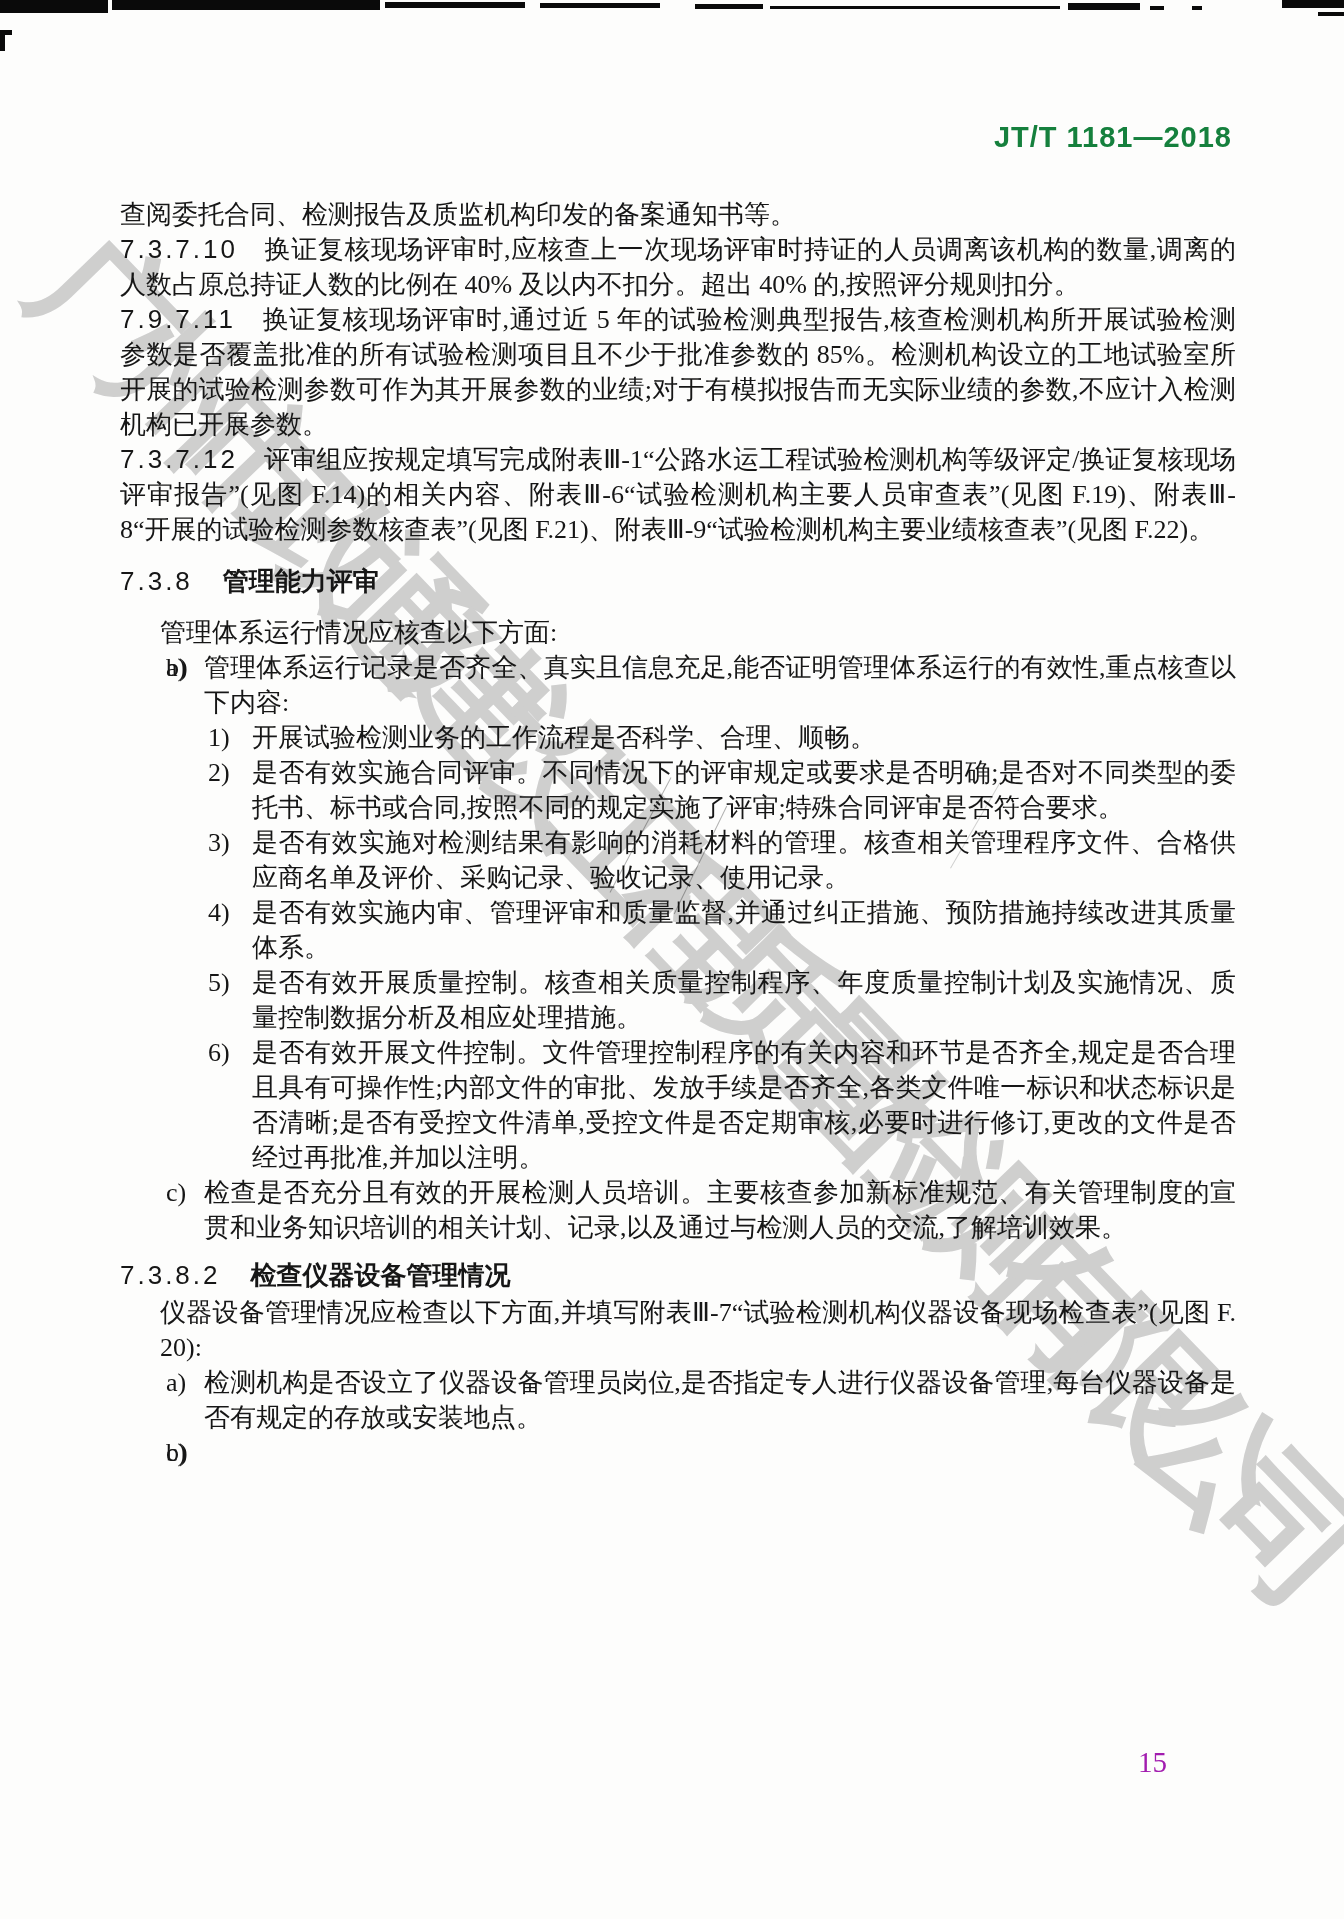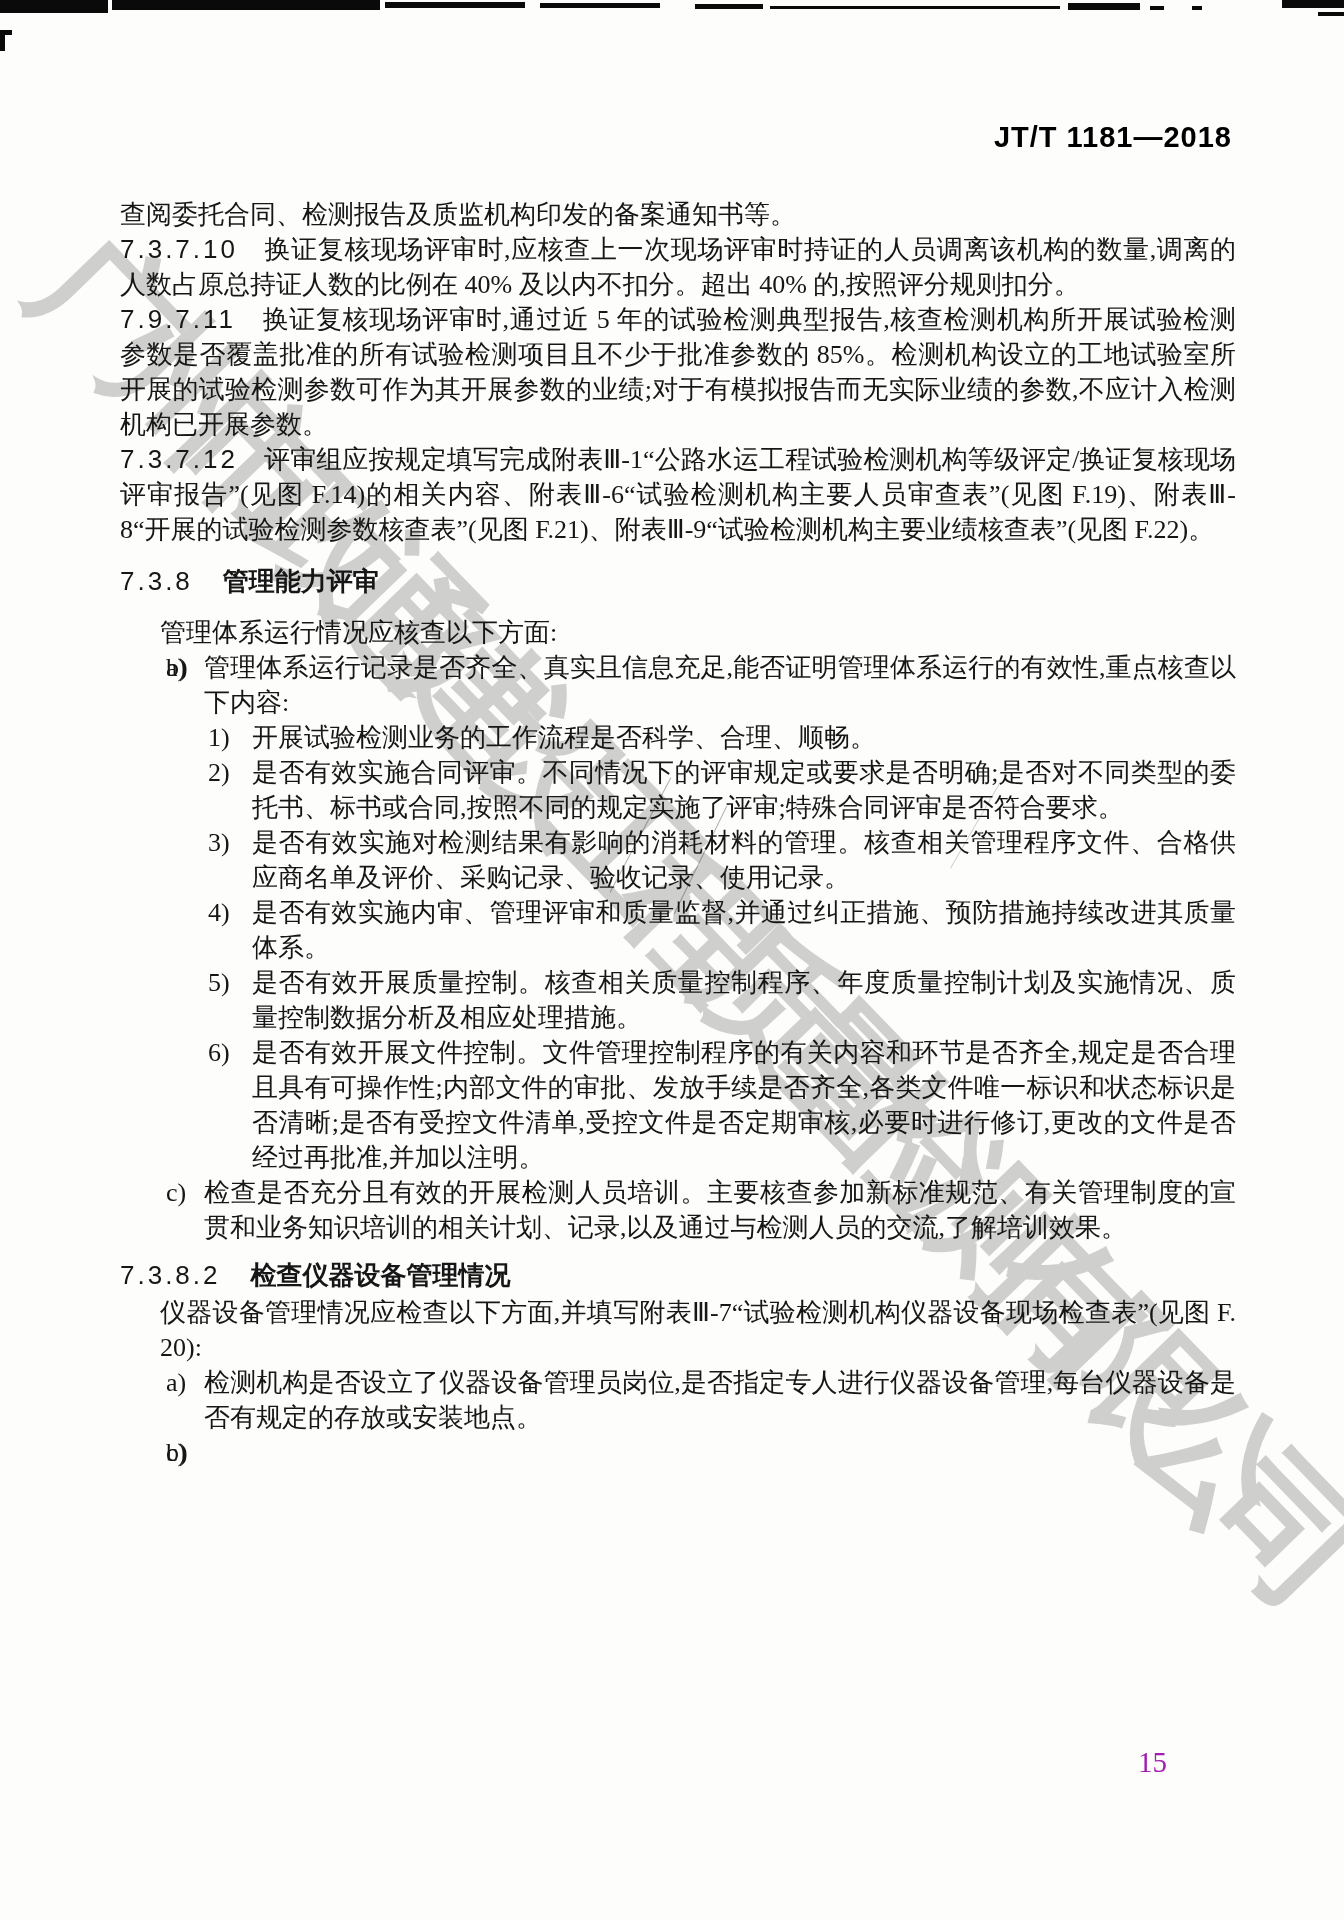--- a/index.html
+++ b/index.html
@@ -18,21 +18,21 @@
     font-family:"Liberation Serif", serif;
     pointer-events:none;
   }
   
   .artifact{position:absolute;background:#0a0a0a;z-index:3;}
   .scratch{position:absolute;width:1px;background:rgba(0,0,0,.30);z-index:1;}
   
   .header-right{
     position:absolute;top:121px;right:112px;z-index:2;
     font-family:"Liberation Sans", sans-serif;font-weight:bold;
-    font-size:29px;letter-spacing:1px;color:#000000;
+    font-size:29px;letter-spacing:1px;color:#15803d;
   }
   .page-number{
     position:absolute;top:1746px;left:1138px;z-index:2;
     font-size:29px;color:#a21caf;
   }
   
   .content{
     position:absolute;left:120px;top:197px;width:1116px;z-index:2;
   }
   .para{

